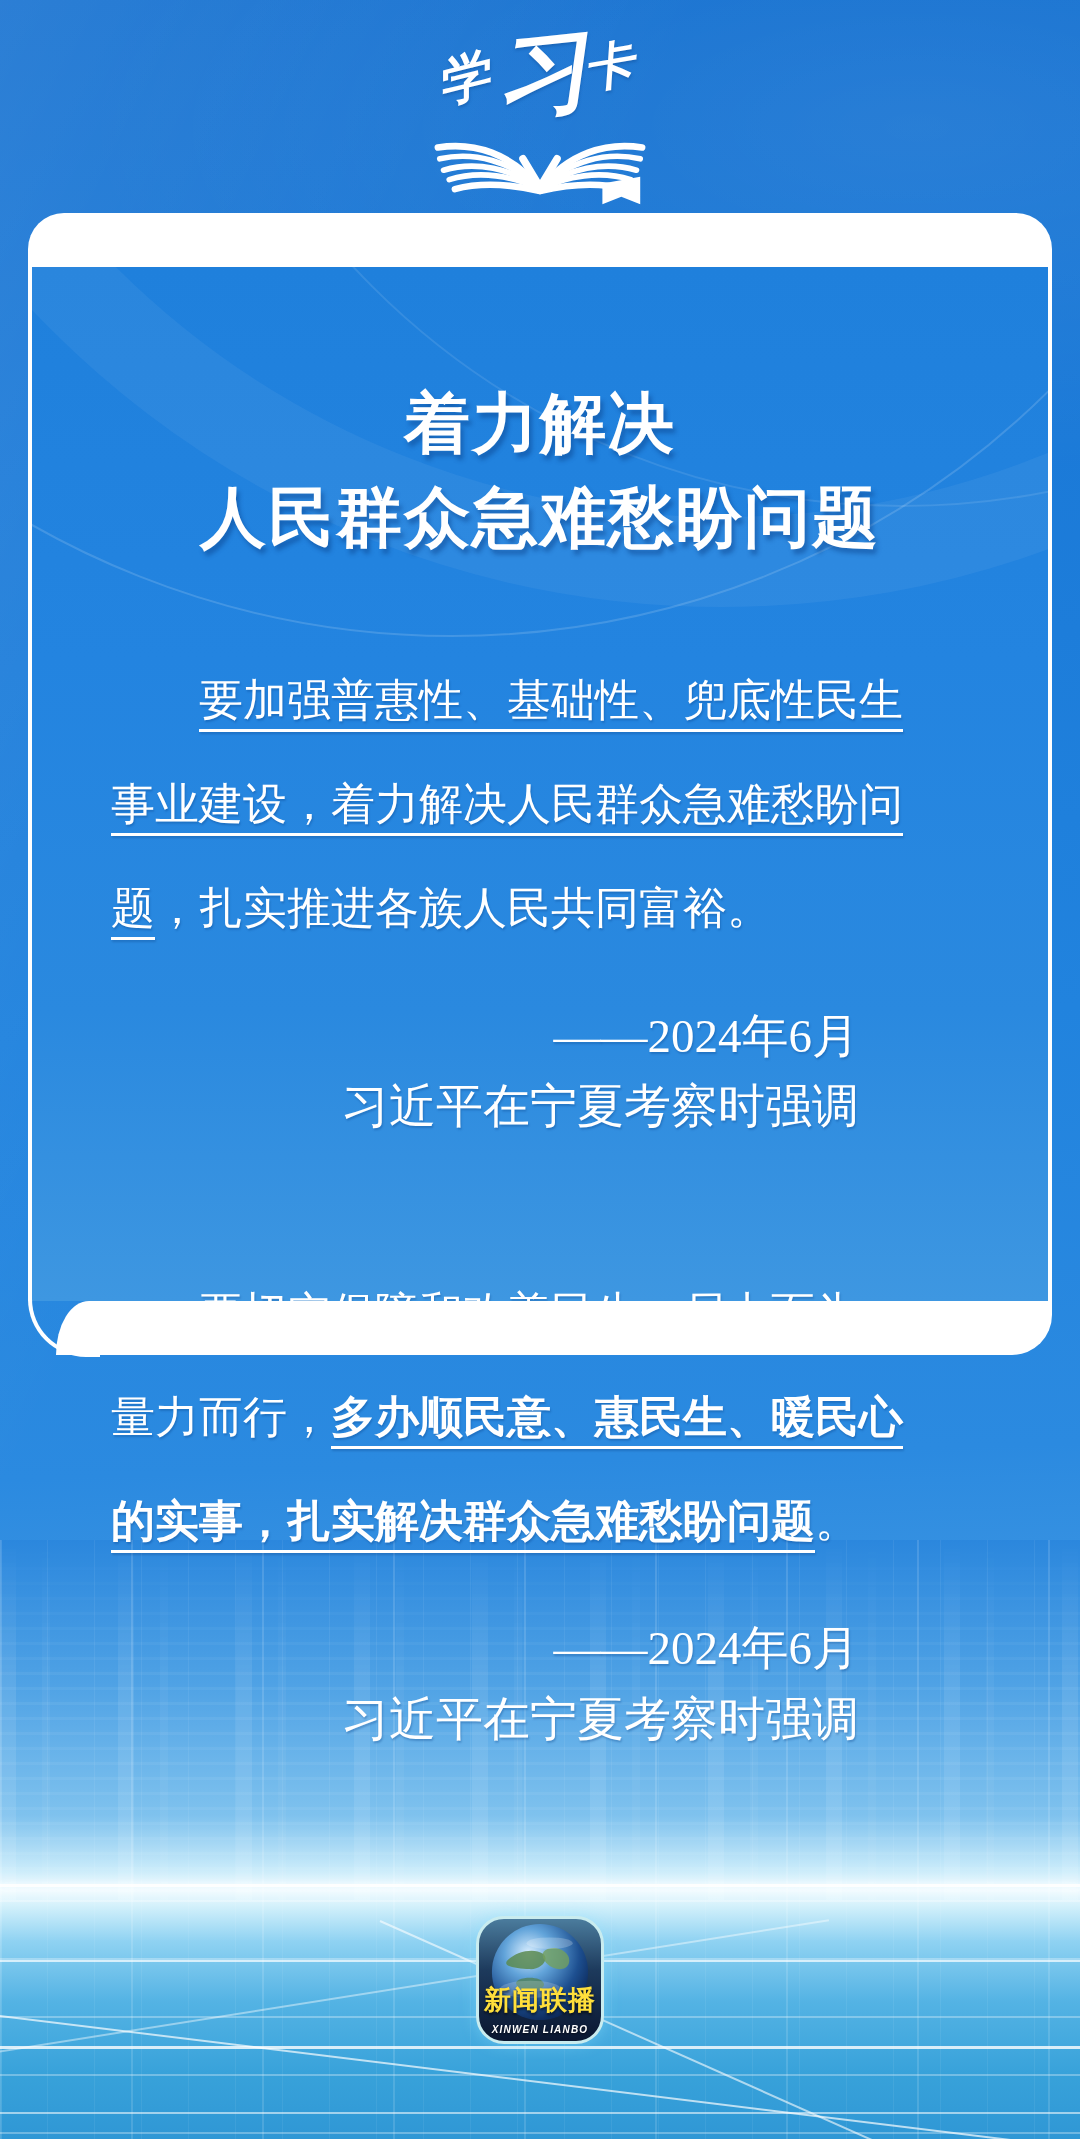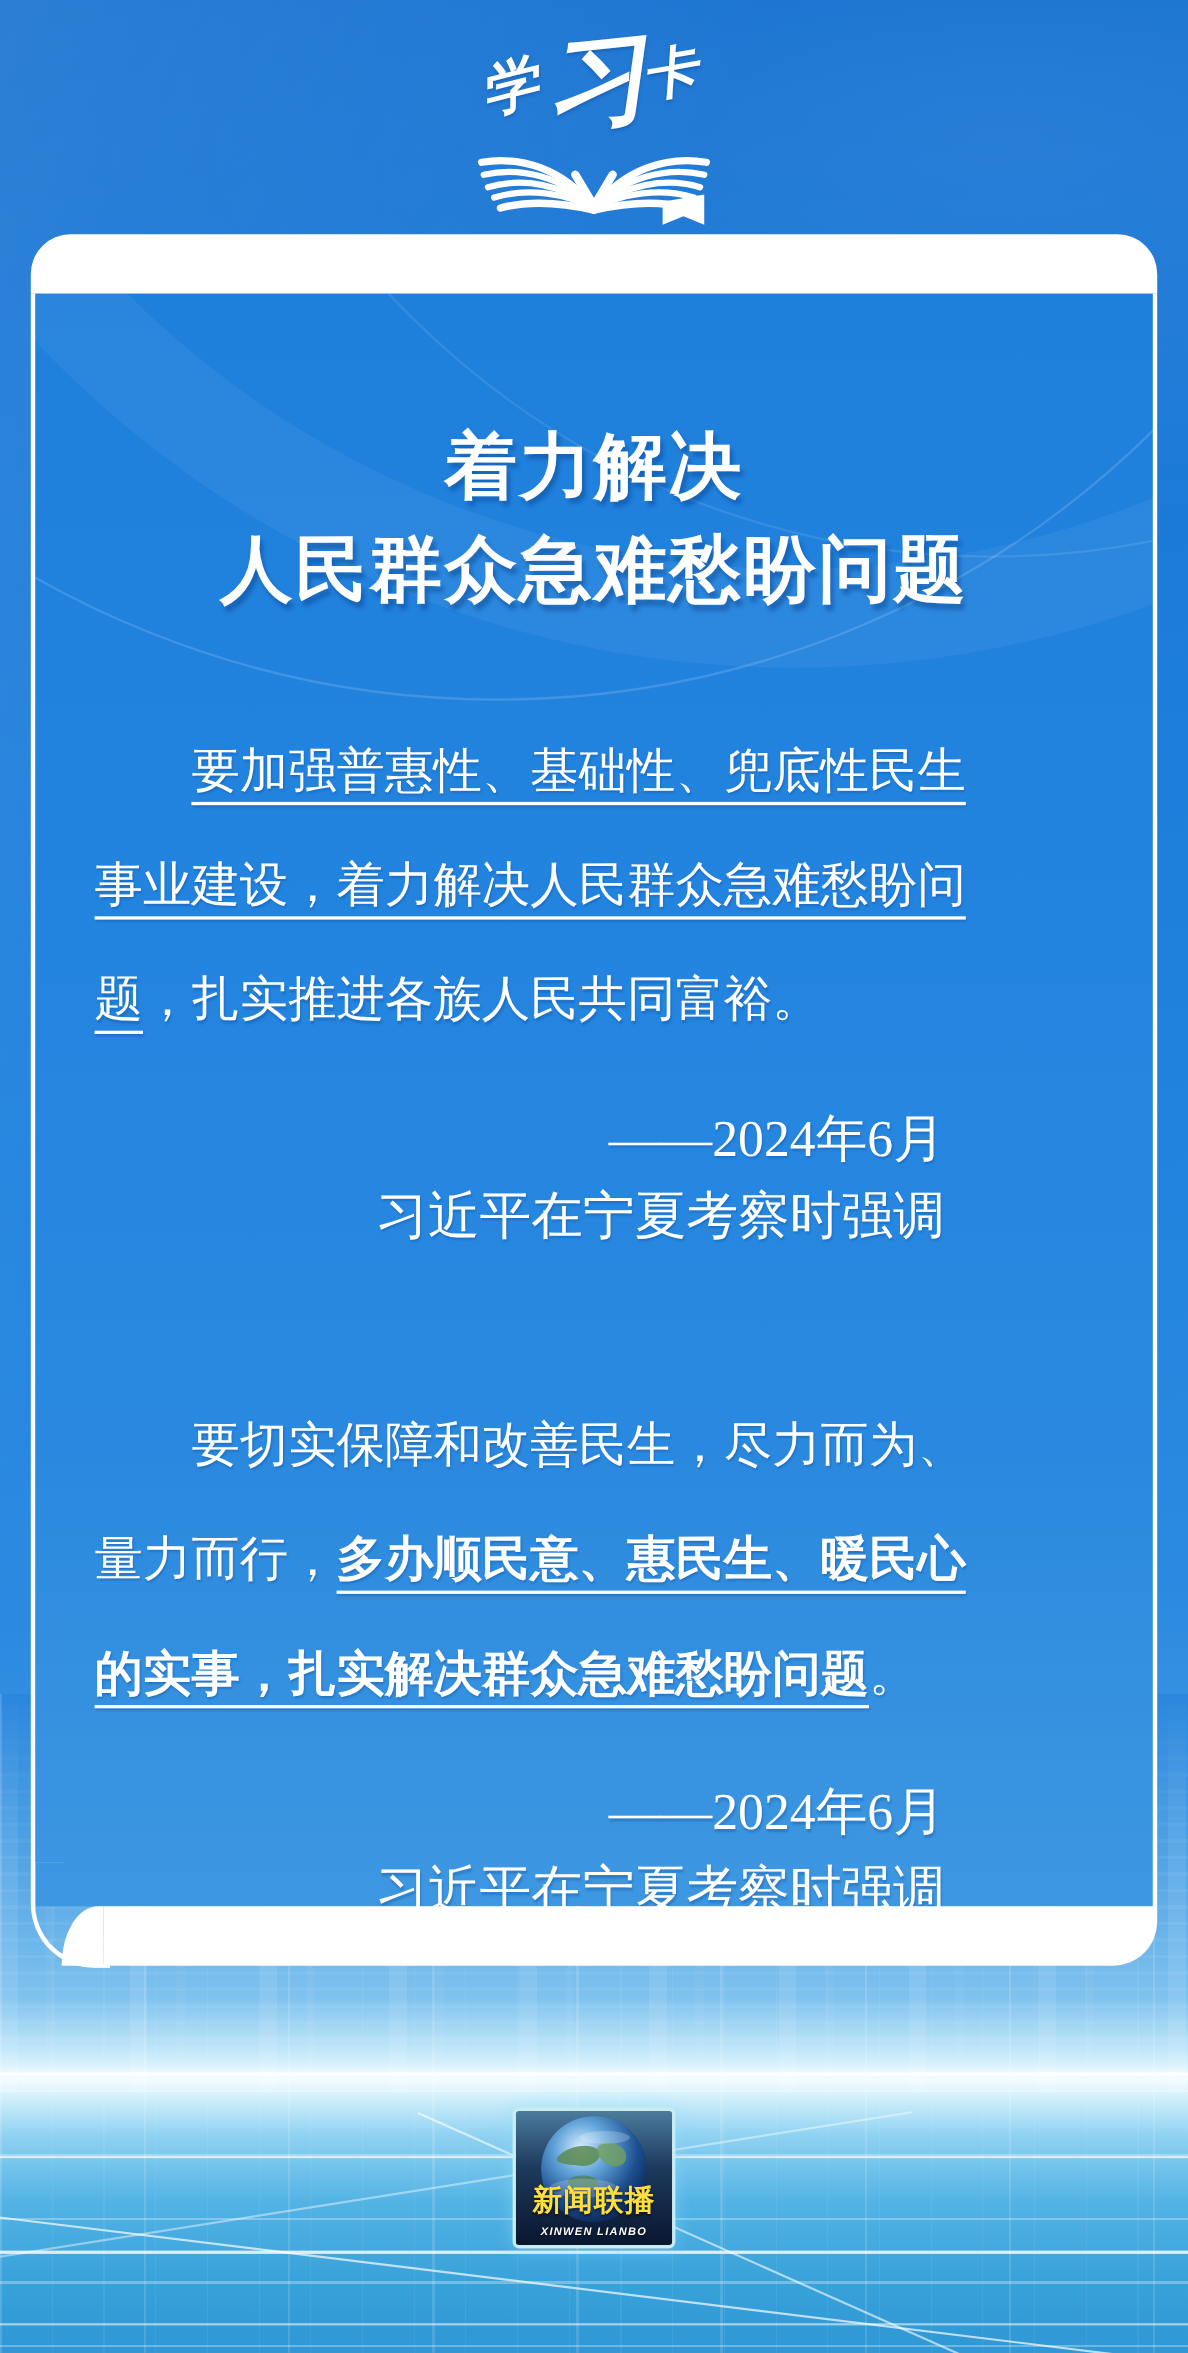--- a/index.html
+++ b/index.html
@@ -20,21 +20,21 @@
   .brand { position:absolute; top:34px; left:0; right:0; text-align:center; z-index:4; color:#fff; }
   .brand-text { display:flex; justify-content:center; align-items:flex-end; gap:2px;
     font-family:"Liberation Serif", serif; font-style:italic; font-weight:700;
     text-shadow:0 2px 3px rgba(10,60,130,.35); height:96px; }
   .brand-text .c0 { font-size:52px; transform:rotate(-14deg) translateY(-16px); }
   .brand-text .c1 { font-size:92px; transform:rotate(-6deg) translateY(6px); }
   .brand-text .c2 { font-size:50px; transform:rotate(-10deg) translateY(-30px); }
   .brand-book { margin-top:-26px; }
 
   
-  .card { position:absolute; left:28px; right:28px; top:213px; height:1574px; z-index:2; }
+  .card { position:absolute; left:28px; right:28px; top:213px; height:1142px; z-index:2; }
   .card-top { position:absolute; top:0; left:0; right:0; height:54px; background:#fff;
     border-radius:36px 36px 0 0; }
   .card-mid { position:absolute; top:54px; bottom:54px; left:0; right:0;
     border-left:4px solid #fff; border-right:4px solid #fff; overflow:hidden;
     background:linear-gradient(180deg, #1f80dc 0%, #2384e0 38%, #2a89df 72%, #3e97e1 100%); }
   .arc { position:absolute; border-radius:50%; pointer-events:none; }
   .arc1 { width:1700px; height:1700px; border:2px solid rgba(255,255,255,.15); top:-1330px; left:-430px; }
   .arc2 { width:1900px; height:1900px; border:90px solid rgba(255,255,255,.05); top:-1560px; left:-260px; }
   .arc3 { width:1500px; height:1500px; border:2px solid rgba(255,255,255,.10); top:-1260px; left:120px; }
   .card-bottom { position:absolute; bottom:0; left:66px; right:0; height:54px; background:#fff;
@@ -43,21 +43,21 @@
     background:#fff; border-top-left-radius:100% 115%; }
   .card-curl { position:absolute; left:0; bottom:-2px; width:72px; height:96px;
     border-left:4px solid #fff; border-bottom:4px solid #fff; border-bottom-left-radius:58px; }
 
   
   .card-content { position:absolute; inset:54px 0; padding:0 58px; color:#fff; }
   .page-title { margin-top:110px; text-align:center; font-weight:900; font-size:66px; line-height:1.42;
     letter-spacing:2px; font-family:"Liberation Sans", sans-serif;
     text-shadow:3px 5px 4px rgba(8,58,128,.42); }
   .quote { font-family:Liberation Serif, serif; font-size:44px; line-height:2.36; white-space:pre-wrap;
-    text-indent:2em; text-shadow:1px 2px 2px rgba(8,58,128,.30); }
+    text-indent:2em; text-shadow:1px 2px 2px rgba(8,58,128,.30);margin-left:25px; }
   .quote-1 { margin-top:85px; }
   .quote-2 { margin-top:120px; }
   .quote .u { text-decoration:underline; text-underline-offset:14px; text-decoration-thickness:3px; }
   .quote .b { font-weight:700;text-align:right; }
   .attribution { margin-top:40px; margin-right:135px; text-align:right;
     font-family:"Liberation Serif", serif; font-size:47px; line-height:1.5;
     text-shadow:1px 2px 2px rgba(8,58,128,.30); }
 
   
   .scene { position:absolute; left:0; right:0; top:1540px; height:599px; z-index:1; pointer-events:none;
@@ -81,21 +81,21 @@
   .hl2 { top:420px; height:2px; opacity:.7; }
   .hl3 { top:506px; height:3px; opacity:.8; }
   .hl4 { top:572px; height:2px; opacity:.55; }
   .dline { position:absolute; height:2px; background:rgba(255,255,255,.85); transform-origin:left center; }
   .dl1 { left:-40px; top:470px; width:1400px; transform:rotate(7deg); opacity:.8; }
   .dl2 { left:380px; top:380px; width:1000px; transform:rotate(24deg); opacity:.7; }
   .dl3 { left:-60px; top:520px; width:900px; transform:rotate(-9deg); opacity:.5; }
 
   
   .app-icon { position:absolute; left:50%; top:1916px; transform:translateX(-50%);
-    width:148px; height:128px; border-radius:6px; border:3px solid #c9ecef; overflow:hidden; z-index:3;
+    width:128px; height:128px; border-radius:28px; border:3px solid #c9ecef; overflow:hidden; z-index:3;
     background:linear-gradient(180deg, #4b7c9d 0%, #1d3a5c 42%, var(--icon-bg-navy, #0a1630) 100%);
     box-shadow:0 0 16px rgba(140,225,255,.45); }
   .earth { position:absolute; left:50%; top:3px; transform:translateX(-50%); }
   .icon-cn { position:absolute; left:0; right:0; bottom:23px; text-align:center;
     color:var(--icon-text-yellow, #ffdf3b); font-size:27px; font-weight:700; letter-spacing:1px;
     font-family:"Liberation Sans", sans-serif; text-shadow:0 2px 3px rgba(0,0,0,.65); }
   .icon-en { position:absolute; left:0; right:0; bottom:6px; text-align:center; color:#fff;
     font-size:10px; font-weight:700; letter-spacing:1.2px; font-family:"Liberation Sans", sans-serif;
     text-shadow:0 1px 2px rgba(0,0,0,.6);font-style:italic; }
 </style>

